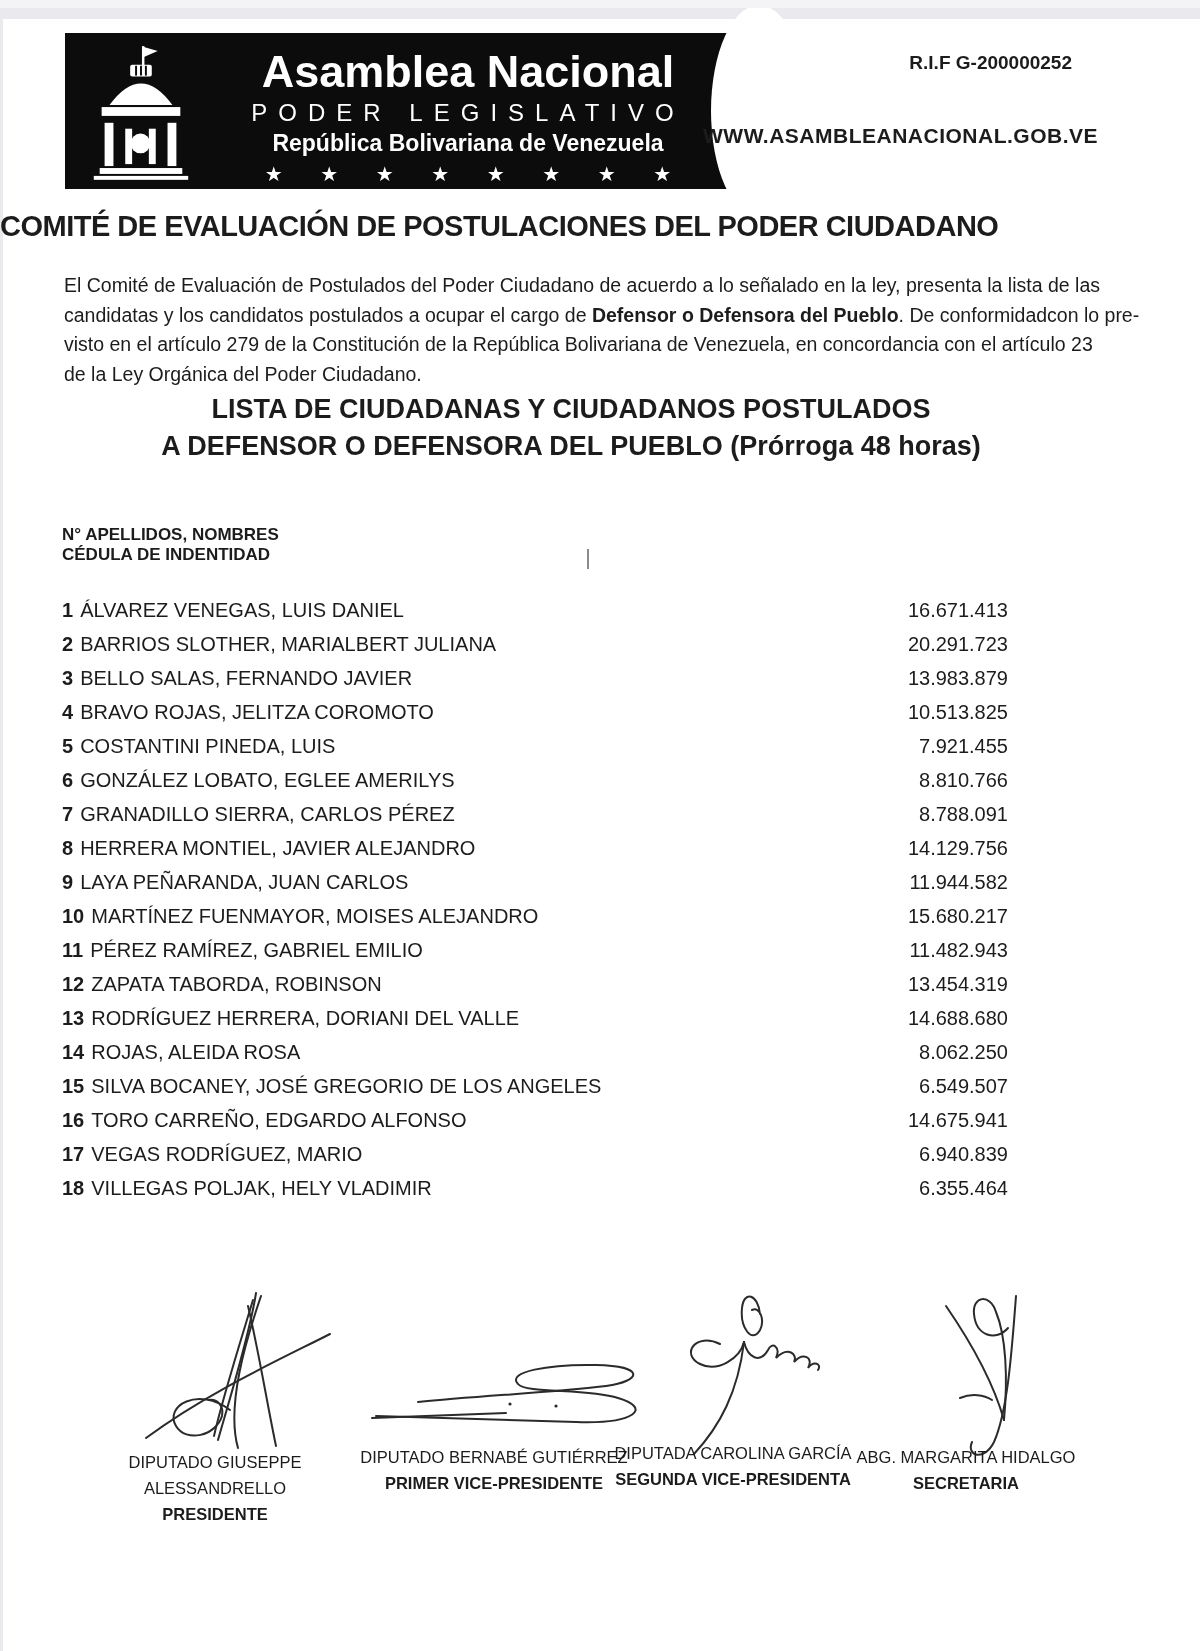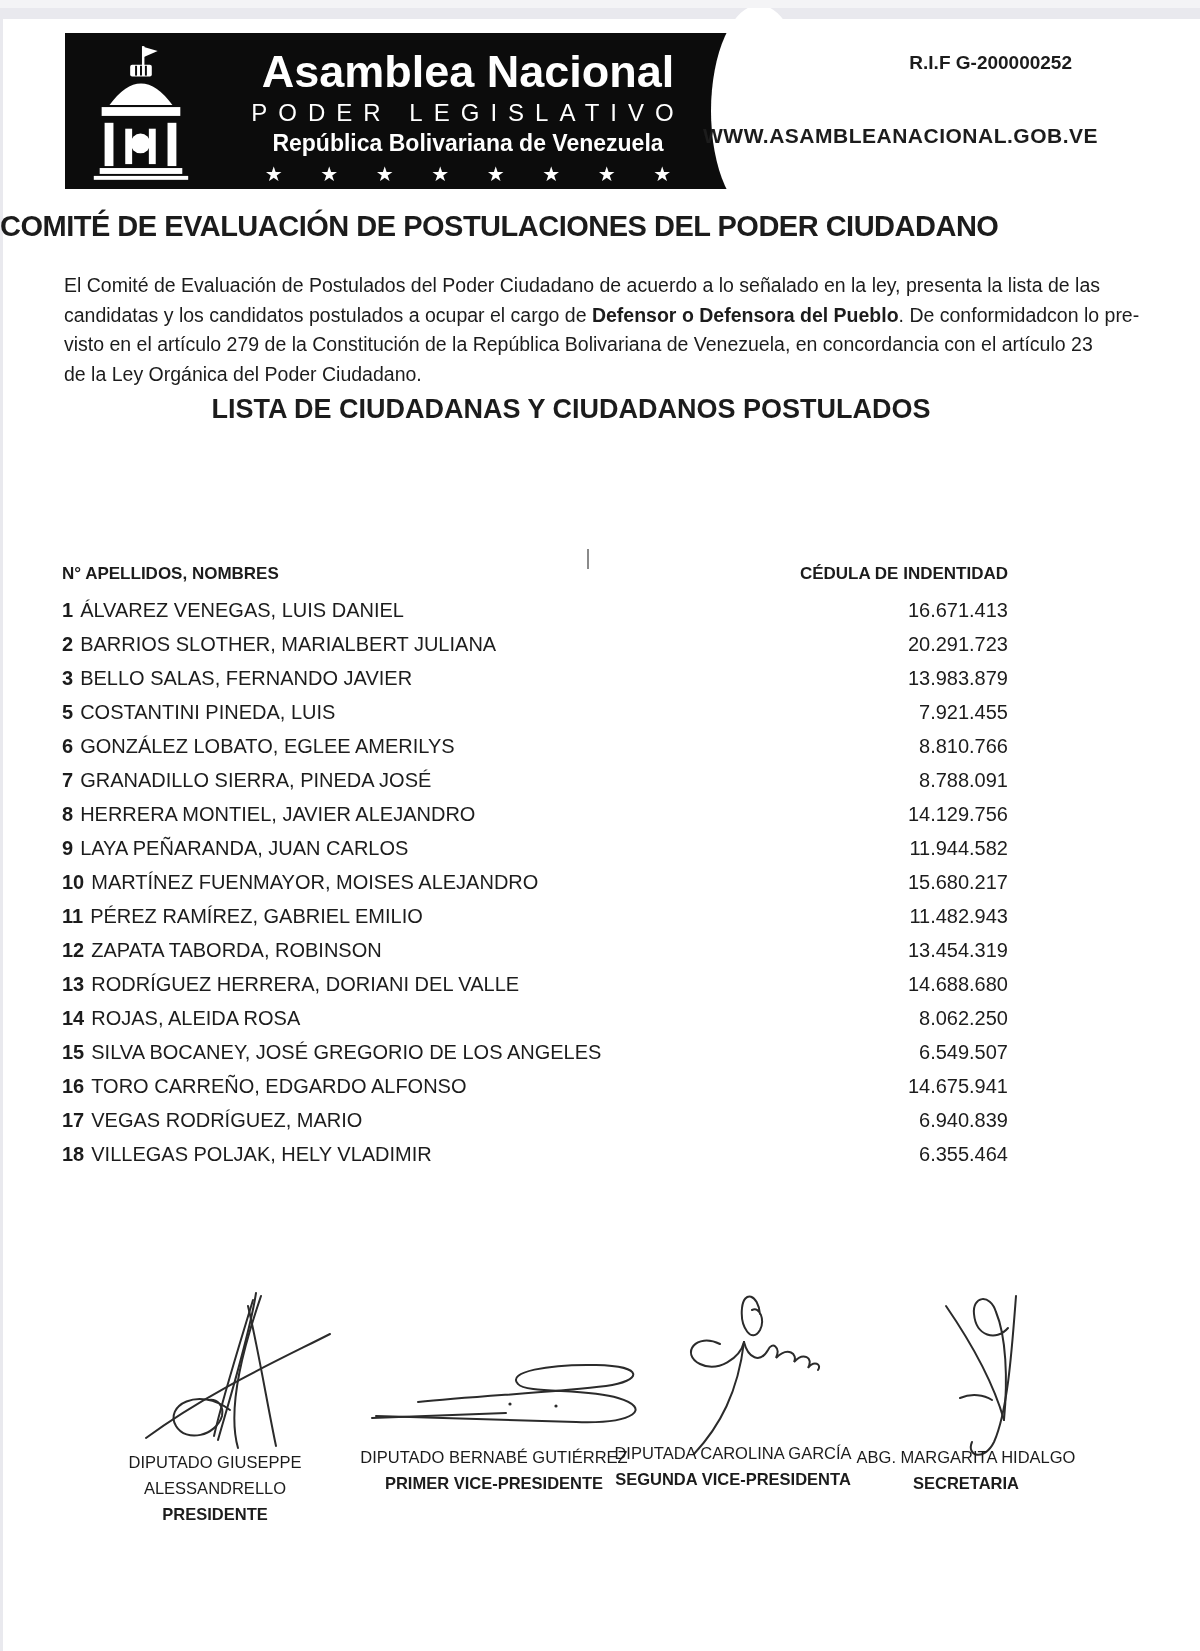--- a/index.html
+++ b/index.html
@@ -31,22 +31,22 @@
 
   
   .doc-title{position:absolute;top:202px;left:0;width:1140px;text-align:left;
     font-size:29px;font-weight:bold;letter-spacing:-0.5px;}
   .intro{position:absolute;top:263px;left:64px;width:1082px;font-size:19.5px;line-height:29.5px;}
   .intro .b{font-weight:bold;}
   .list-title{position:absolute;top:383px;left:0;width:1142px;text-align:center;
     font-size:27px;font-weight:bold;line-height:37px;}
 
   
-  .thead{position:absolute;top:556px;left:62px;width:946px;display:flex;
-    justify-content:space-between;font-size:17px;font-weight:bold;}
+  .thead{position:absolute;top:517px;left:62px;width:946px;display:flex;
+    justify-content:space-between;font-size:17px;font-weight:bold;flex-direction:column;}
   .divider-tick{position:absolute;top:541px;left:587px;width:2px;height:20px;background:#8a8a8a;}
   .rows{position:absolute;top:580px;left:62px;width:946px;}
   .row{display:flex;justify-content:space-between;align-items:flex-end;height:34px;font-size:20px;}
   .row .rn{font-weight:bold;margin-right:7px;}
   .row .ced{font-size:20px;}
 
   
   .sig-label{position:absolute;text-align:center;font-size:16.5px;line-height:26px;}
   .sig-label .t{font-weight:bold;}
   .sig-svg{position:absolute;overflow:visible;}
@@ -101,20 +101,21 @@
 
   <div class="intro">
     <div class="line"><span>El Comité de Evaluación de Postulados del Poder Ciudadano de acuerdo a lo señalado en la ley, presenta la lista de las</span><span class="b"></span><span></span></div>
     <div class="line"><span>candidatas y los candidatos postulados a ocupar el cargo de </span><span class="b">Defensor o Defensora del Pueblo</span><span>. De conformidadcon lo pre-</span></div>
     <div class="line"><span>visto en el artículo 279 de la Constitución de la República Bolivariana de Venezuela, en concordancia con el artículo 23</span><span class="b"></span><span></span></div>
     <div class="line"><span>de la Ley Orgánica del Poder Ciudadano.</span><span class="b"></span><span></span></div>
   </div>
 
   <div class="list-title">
     <div>LISTA DE CIUDADANAS Y CIUDADANOS POSTULADOS</div>
+    <div>A DEFENSOR O DEFENSORA DEL PUEBLO (Prórroga 48 horas)</div>
   </div>
 
   <div class="thead">
     <span>N° APELLIDOS, NOMBRES</span>
     <span>CÉDULA DE INDENTIDAD</span>
   </div>
   <div class="divider-tick"></div>
 
   <div class="rows">
       <div class="row">
@@ -123,29 +124,33 @@
     </div>
       <div class="row">
       <span class="nm"><span class="rn">2</span><span>BARRIOS SLOTHER, MARIALBERT JULIANA</span></span>
       <span class="ced">20.291.723</span>
     </div>
       <div class="row">
       <span class="nm"><span class="rn">3</span><span>BELLO SALAS, FERNANDO JAVIER</span></span>
       <span class="ced">13.983.879</span>
     </div>
       <div class="row">
+      <span class="nm"><span class="rn">4</span><span>BRAVO ROJAS, JELITZA COROMOTO</span></span>
+      <span class="ced">10.513.825</span>
+    </div>
+      <div class="row">
       <span class="nm"><span class="rn">5</span><span>COSTANTINI PINEDA, LUIS</span></span>
       <span class="ced">7.921.455</span>
     </div>
       <div class="row">
       <span class="nm"><span class="rn">6</span><span>GONZÁLEZ LOBATO, EGLEE AMERILYS</span></span>
       <span class="ced">8.810.766</span>
     </div>
       <div class="row">
-      <span class="nm"><span class="rn">7</span><span>GRANADILLO SIERRA, PINEDA JOSÉ</span></span>
+      <span class="nm"><span class="rn">7</span><span>GRANADILLO SIERRA, CARLOS PÉREZ</span></span>
       <span class="ced">8.788.091</span>
     </div>
       <div class="row">
       <span class="nm"><span class="rn">8</span><span>HERRERA MONTIEL, JAVIER ALEJANDRO</span></span>
       <span class="ced">14.129.756</span>
     </div>
       <div class="row">
       <span class="nm"><span class="rn">9</span><span>LAYA PEÑARANDA, JUAN CARLOS</span></span>
       <span class="ced">11.944.582</span>
     </div>

